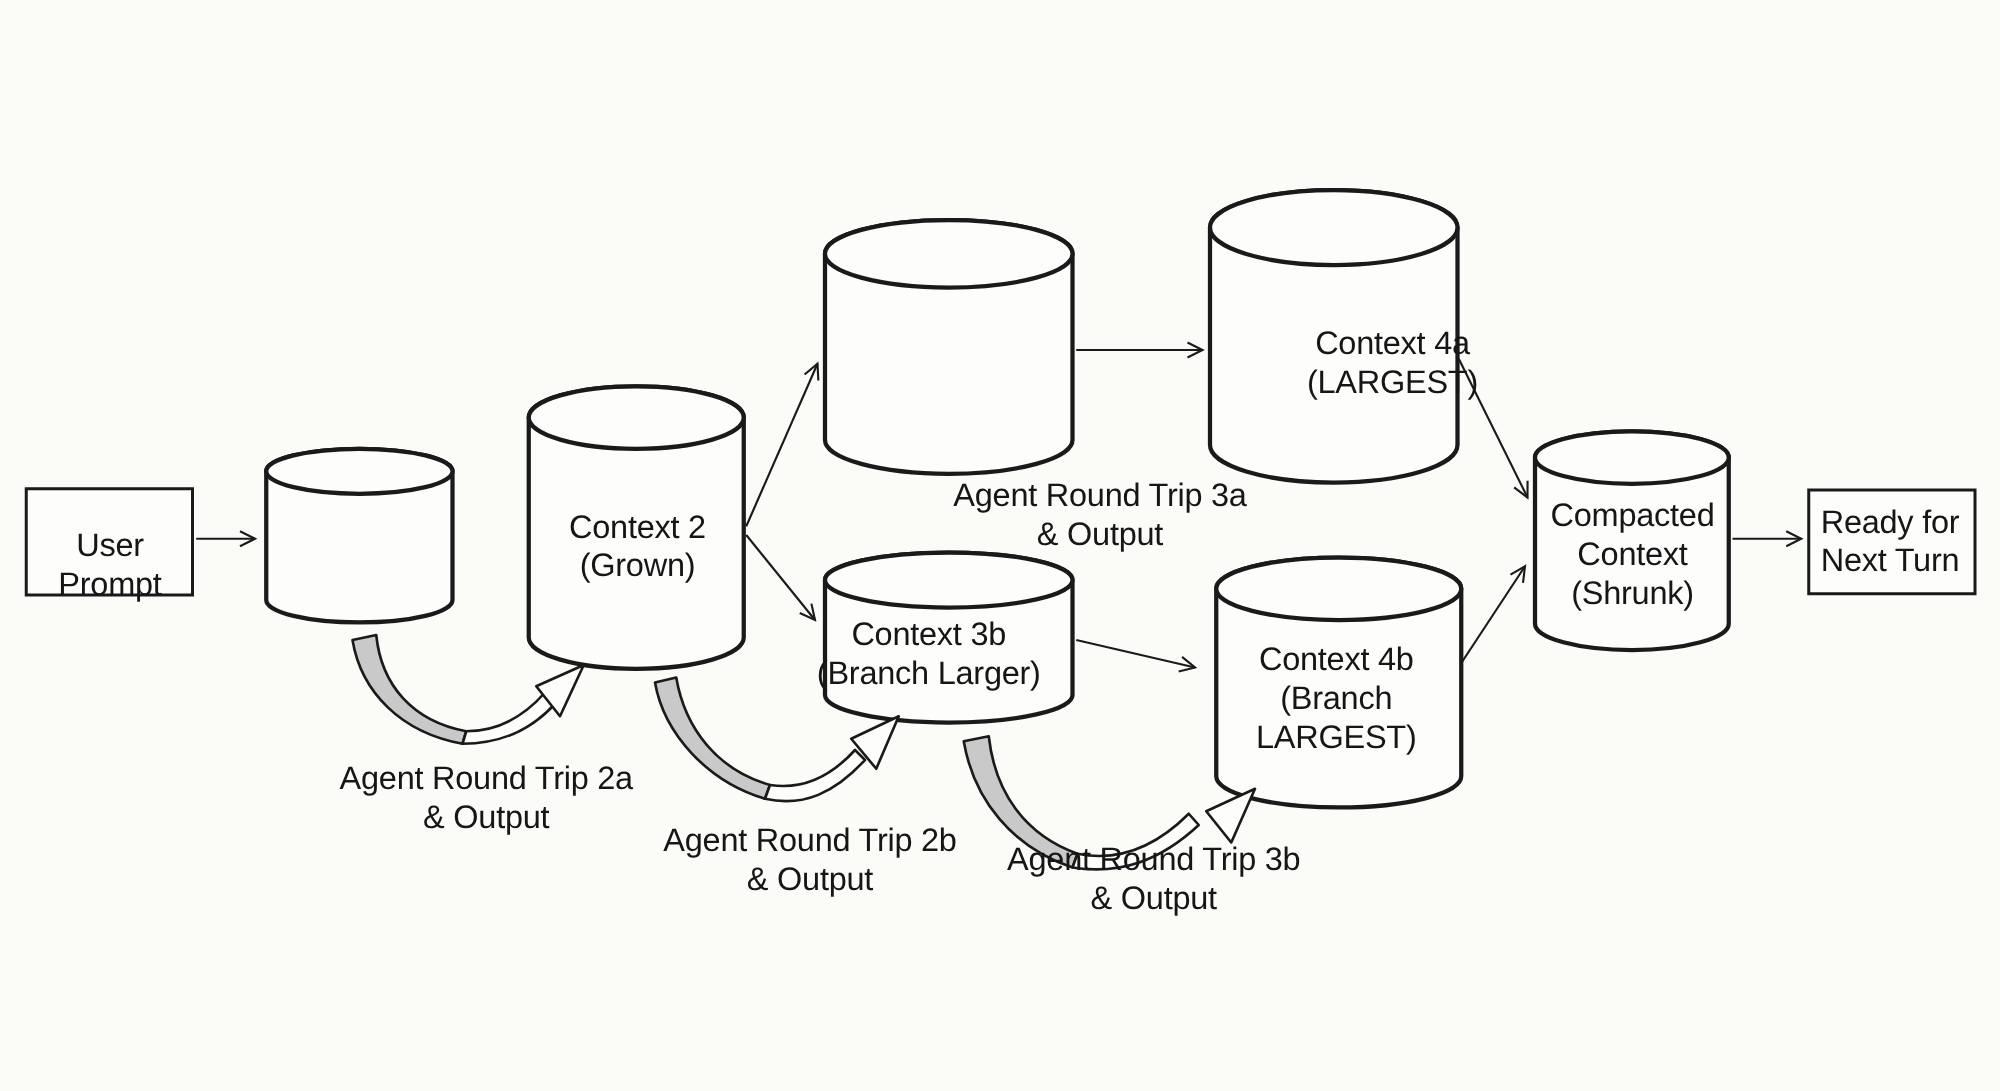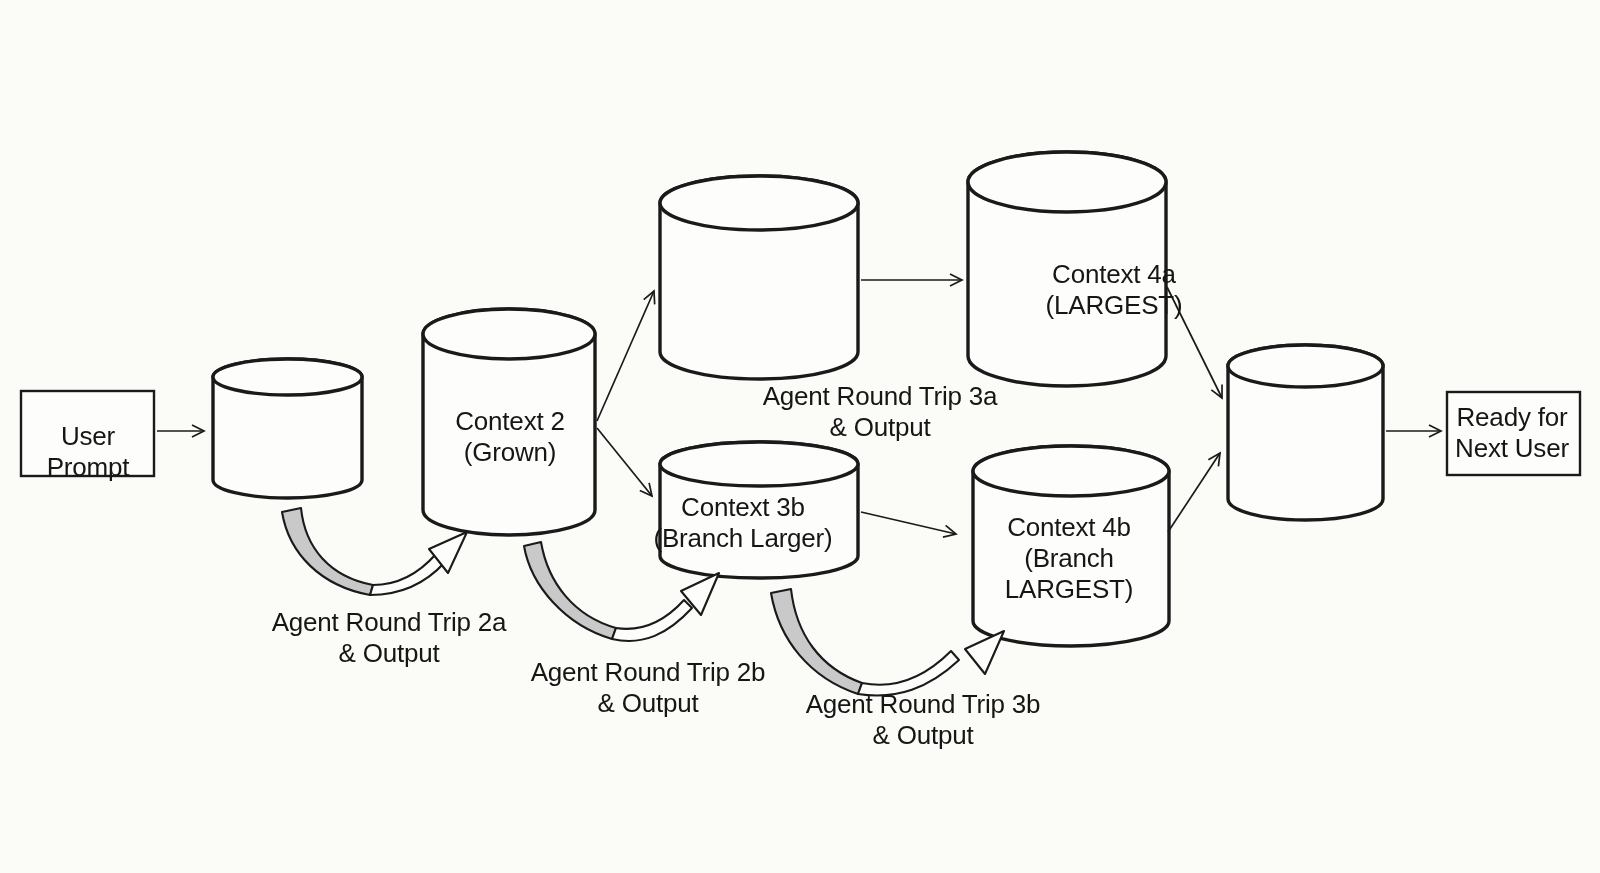--- a/index.html
+++ b/index.html
@@ -102,25 +102,28 @@
 Prompt</div>
   <div class="lbl" style="left:510px;top:406px">Context 2
 (Grown)</div>
   <div class="lbl" style="left:1114px;top:259px">Context 4a
 (LARGEST)</div>
   <div class="lbl" style="left:743px;top:492px">Context 3b
 (Branch Larger)</div>
   <div class="lbl" style="left:1069px;top:512px">Context 4b
 (Branch
 LARGEST)</div>
+  <div class="lbl" style="left:1306px;top:397px">Compacted
+Context
+(Shrunk)</div>
   <div class="lbl" style="left:1512px;top:402px">Ready for
-Next User</div>
+Next Turn</div>
 
   <div class="lbl" style="left:389px;top:607px">Agent Round Trip 2a
 &amp; Output</div>
   <div class="lbl" style="left:648px;top:657px">Agent Round Trip 2b
 &amp; Output</div>
   <div class="lbl" style="left:880px;top:381px">Agent Round Trip 3a
 &amp; Output</div>
-  <div class="lbl" style="left:923px;top:689px">Agent Round Trip 3b
+  <div class="lbl" style="left:923px;top:672px">Agent Round Trip 3b
 &amp; Output</div>
 
 </div>
 
 </body></html>

